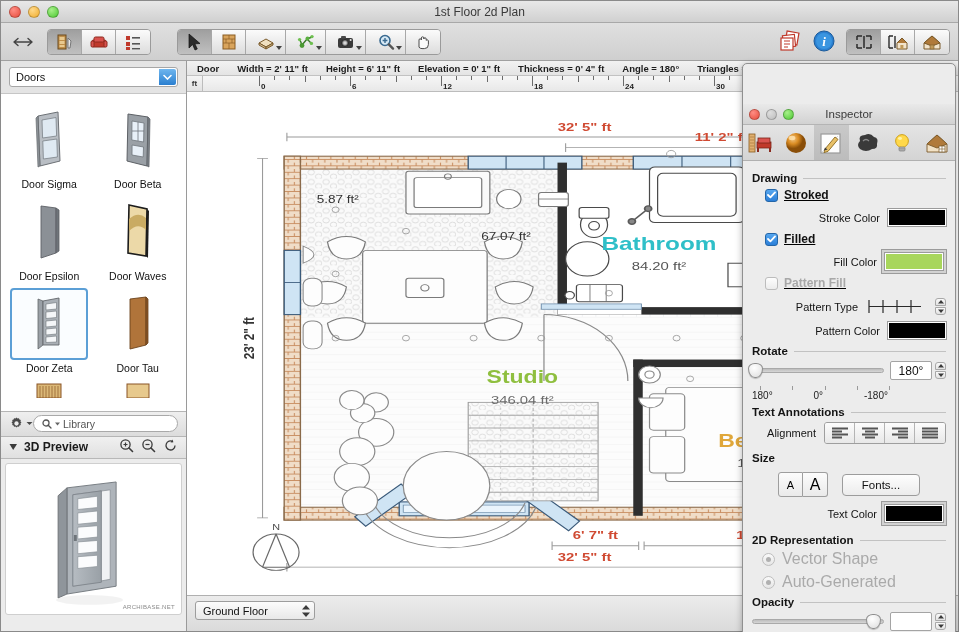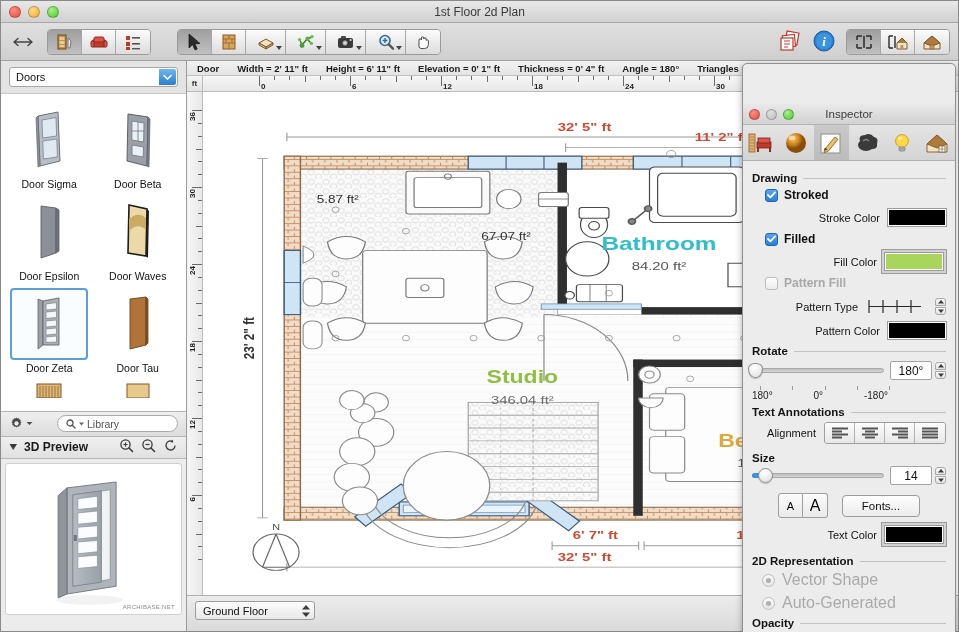--- a/index.html
+++ b/index.html
@@ -86,21 +86,21 @@
     flex: 1 1 auto; overflow: hidden; background: #fff;
     display: grid; grid-template-columns: 1fr 1fr;
     padding: 6px 4px 0 4px; align-content: start;
   }
   .lib-item { display:flex; flex-direction: column; align-items:center; padding: 4px 2px 2px; }
   .lib-thumb { width: 78px; height: 72px; display:flex; align-items:center; justify-content:center;
      border: 2px solid transparent; border-radius: 4px; }
   .lib-item.selected .lib-thumb { border-color: #5b9fd6; background: #fafdff; }
   .lib-label { font-size: 10.5px; color: #111; margin-top: 2px; text-align:center; }
   .lib-search-row {
-    height: 26px; display:flex; align-items:center; gap: 24px;
+    height: 26px; display:flex; align-items:center; gap: 0;
     padding: 0 8px; background: linear-gradient(to bottom,#efefef,#dcdcdc);
     border-top: 1px solid #b5b5b5; border-bottom: 1px solid #b5b5b5;
   }
   .gear-btn { display:flex; align-items:center; gap:2px; }
   .search-field {
     flex: 1; height: 17px; background:#fff; border: 1px solid #a9a9a9;
     border-radius: 9px; display:flex; align-items:center; gap:3px; padding: 0 8px;
     font-size: 10.5px; color: #555;
   }
   .preview-header {
@@ -117,21 +117,21 @@
   
   .center { flex: 1 1 auto; display:flex; flex-direction: column; min-width:0; background:#fff; }
   .infobar {
     height: 15px; flex: 0 0 auto;
     background: linear-gradient(to bottom,#f2f2f2,#e4e4e4);
     border-bottom: 1px solid #c2c2c2;
     display:flex; align-items:center; gap: 18px; padding-left: 10px;
     font-size: 9.5px; font-weight: bold; color: #1c1c1c; white-space: nowrap; text-align: center;
   }
   .canvas-wrap { flex:1 1 auto; display:flex; min-height:0; }
-  .ruler-col { width: 16px; flex:0 0 16px; display:flex; flex-direction:column; }
+  .ruler-col { width: 16px; flex:0 0 16px; display:flex; flex-direction:row; }
   .corner-box { height:16px; flex:0 0 16px; background:linear-gradient(to bottom,#f4f4f4,#e2e2e2);
      border-right:1px solid #bcbcbc; border-bottom:1px solid #bcbcbc;
      font-size:8px; display:flex;align-items:center;justify-content:center;color:#333;font-weight:bold;}
   .vruler { flex:1 1 auto; background:linear-gradient(to right,#f6f6f6,#e8e8e8);
      border-right:1px solid #bcbcbc; position:relative; overflow:hidden; }
   .canvas-col { flex:1 1 auto; display:flex; flex-direction:column; min-width:0; }
   .hruler { height:16px; flex:0 0 16px; background:linear-gradient(to bottom,#f6f6f6,#e8e8e8);
      border-bottom:1px solid #bcbcbc; position:relative; overflow:hidden; }
   .plan-area { flex:1 1 auto; position:relative; background:#fff; overflow:hidden; }
   .ruler-tick { position:absolute; background:#6a6a6a; }
@@ -179,21 +179,21 @@
   .sect-head { display:flex; align-items:center; gap:6px; margin: 5px 0 4px; }
   .sect-head .t { font-size: 11.5px; font-weight: bold; color: #141414; white-space:nowrap; }
   .sect-head .ln { flex:1; height:1px; background:#c2c2c2; }
   .row { display:flex; align-items:center; margin-bottom: 6px; }
   .row .lbl { font-size: 11px; color:#141414; }
   .row.right { justify-content: flex-end; gap: 8px; }
   .cbx { width:13px;height:13px;border-radius:3px; background:linear-gradient(to bottom,#56a6ef,#2b7fd8);
      border:1px solid #2466a8; display:flex;align-items:center;justify-content:center; flex:0 0 auto;}
   .cbx.off { background: linear-gradient(to bottom,#fdfdfd,#ececec); border-color:#bcbcbc; }
   .cbx svg { display:block; }
-  .checkrow { display:flex; align-items:center; gap:6px; margin: 0 0 7px 13px; }
+  .checkrow { display:flex; align-items:center; gap:6px; margin: 0 0 7px 13px; text-decoration: underline; }
   .checkrow .lbl { font-size: 12px; font-weight: bold; color:#111; }
   .checkrow.dim .lbl { color:#a8a8a8; font-weight:bold; }
   .swatch { width: 58px; height: 17px; border:1px solid #fff; outline:1px solid #9b9b9b;
      background:#000; flex:0 0 auto; }
   .swatch.wellborder { box-shadow: 0 0 0 3px #d2d2d2, 0 0 0 4px #9b9b9b; margin-right:3px;}
   .patt-box { width:58px;height:19px; display:flex;align-items:center;justify-content:center;}
   .stepper { display:flex; flex-direction:column; gap:1px; margin-left:3px; }
   .stepper div { width:11px;height:8px;background:linear-gradient(to bottom,#fafafa,#e2e2e2);
      border:1px solid #a8a8a8; display:flex;align-items:center;justify-content:center;}
   .stepper div:first-child{border-radius:3px 3px 0 0;} .stepper div:last-child{border-radius:0 0 3px 3px;}
@@ -1139,40 +1139,20 @@
               <svg width="18" height="12" viewBox="0 0 18 12">
                   <path d="M1 1.5h16M1 4.5h16M1 7.5h16M1 10.5h16" stroke="#555" stroke-width="2"></path>
                 </svg>
             </div>
           </span>
         </div>
 
         <div class="sect-head" style="margin:0 0 2px">
           <span class="t">Size</span>
         </div>
-        <div class="row">
-          <span class="slider" style="margin-right:6px">
-            <span class="track"></span>
-            <span class="fill" id="size-fill" style="width: 10%;"></span>
-            <span class="knob" id="size-knob" style="left: calc(10% - 7px);"></span>
-          </span>
-          <span class="numfield">14</span>
-          <span class="stepper">
-            <div>
-                <svg width="6" height="4" viewBox="0 0 6 4">
-                  <path d="M0 3.5 L3 0 L6 3.5z" fill="#3a3a3a"></path>
-                </svg>
-              </div>
-            <div>
-                <svg width="6" height="4" viewBox="0 0 6 4">
-                  <path d="M0 .5 L3 4 L6 .5z" fill="#3a3a3a"></path>
-                </svg>
-              </div>
-          </span>
-        </div>
 
         <div class="row" style="justify-content:center;gap:14px;margin:8px 0 8px 0">
           <span style="display:flex">
             <span class="abtn" style="border-radius:3px 0 0 3px">
               <span style="font-size:11px">A</span>
             </span>
             <span class="abtn" style="border-left:none;border-radius:0 3px 3px 0">
               <span style="font-size:16px">A</span>
             </span>
           </span>

